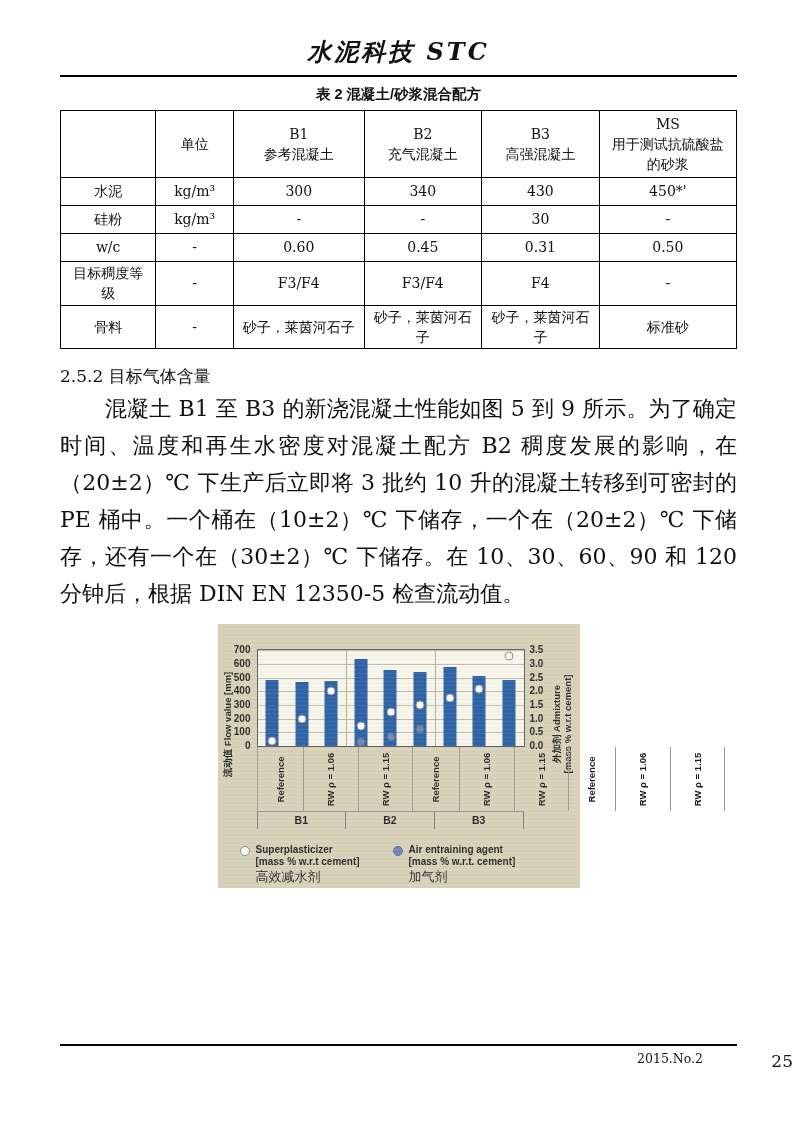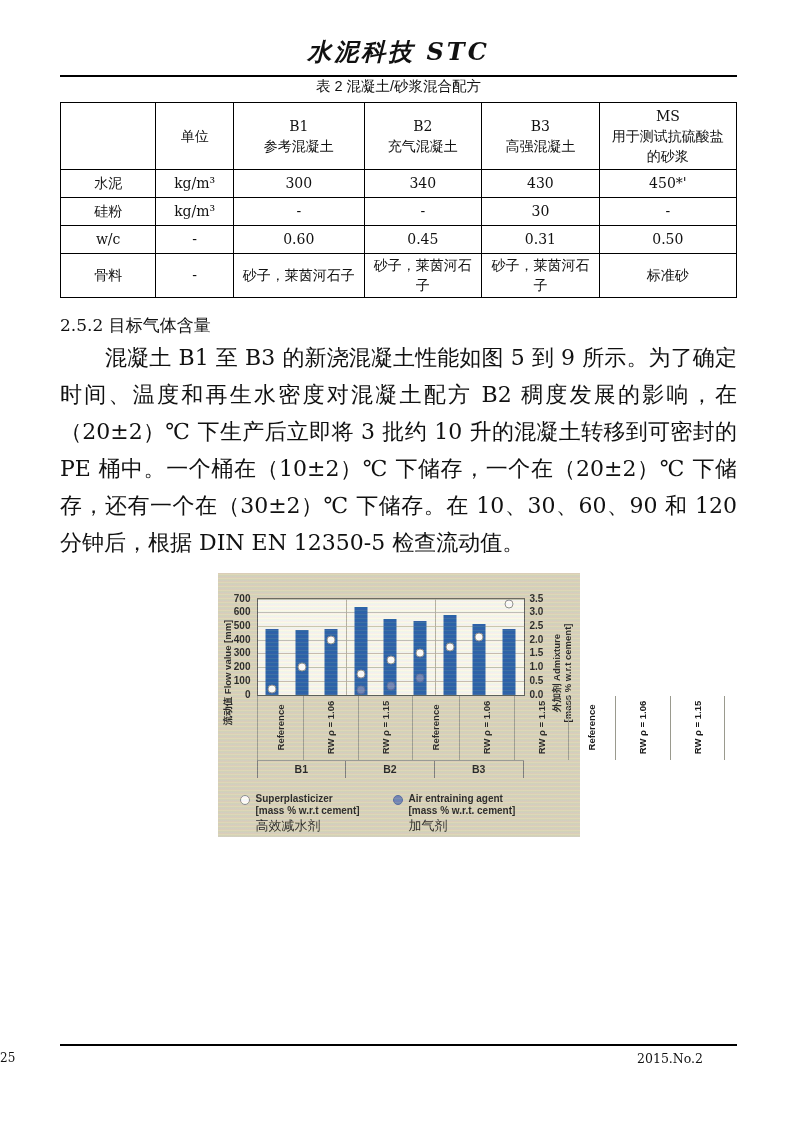--- a/index.html
+++ b/index.html
@@ -2,21 +2,21 @@
 <html><head>
 <meta charset="utf-8">
 <style>
   html,body{margin:0;padding:0;background:#888;}
   .page{position:relative;width:793px;height:1122px;margin:0 auto;background:#ffffff;
         font-family:"DejaVu Serif","Liberation Serif",serif;color:#111;overflow:hidden;}
   .content{padding:36px 56px 0 60px;}
 
   .doc-title{text-align:center;font-size:24px;font-weight:700;font-style:italic;letter-spacing:3px;}
   .head-rule{height:2px;background:#000;margin-top:7px;}
-  .table-title{text-align:center;font-size:14.5px;font-weight:400;
+  .table-title{text-align:center;font-size:14.5px;font-weight:700;margin-top:8px;
                font-family:"Liberation Sans",sans-serif;}
 
   table.mix{width:100%;border-collapse:collapse;margin-top:6px;font-size:14px;table-layout:fixed;}
   table.mix th,table.mix td{border:1px solid #000;text-align:center;vertical-align:middle;
         padding:1px 6px;font-weight:400;line-height:1.45;}
   table.mix th{height:64px;}
   table.mix td{height:25px;}
   table.mix tr.tall td{height:30px;}
   table.mix tr.last td{height:36px;}
   .th-top{display:block;}
@@ -68,21 +68,21 @@
   .marker.open{background:#fff;border:1px solid #8a8a8a;}
   .marker.filled{border:1px solid #51669c;}
   .legend-text{font-size:10px;font-weight:700;line-height:12px;}
   .legend-zh{font-size:13px;font-weight:400;margin-top:3px;
              font-family:"DejaVu Serif","Liberation Serif",serif;}
 
   .fig-caption{text-align:center;font-size:15px;font-weight:700;margin-top:16px;
                font-family:"Liberation Sans",sans-serif;}
 
   .footer-rule{position:absolute;left:60px;right:56px;top:1044px;height:2px;background:#000;}
-  .page-number{position:absolute;left:0;right:0;top:1051px;text-align:left;font-size:12px;}
+  .page-number{position:absolute;left:0;right:0;top:1051px;text-align:right;font-size:17px;}
   .issue-number{position:absolute;right:90px;top:1051px;font-size:12.5px;}
 </style>
 </head>
 <body>
 
 <div class="page">
   <div class="content">
 
     <div class="doc-title">水泥科技 STC</div>
     <div class="head-rule"></div>
@@ -141,20 +141,28 @@
             <td>30</td>
             <td>-</td>
           </tr>
           <tr>
             <td>w/c</td>
             <td>-</td>
             <td>0.60</td>
             <td>0.45</td>
             <td>0.31</td>
             <td>0.50</td>
+          </tr>
+          <tr class="tall">
+            <td>目标稠度等级</td>
+            <td>-</td>
+            <td>F3/F4</td>
+            <td>F3/F4</td>
+            <td>F4</td>
+            <td>-</td>
           </tr>
           <tr class="last">
             <td>骨料</td>
             <td>-</td>
             <td>砂子，莱茵河石子</td>
             <td>砂子，莱茵河石子</td>
             <td>砂子，莱茵河石子</td>
             <td>标准砂</td>
           </tr>
         </tbody>

